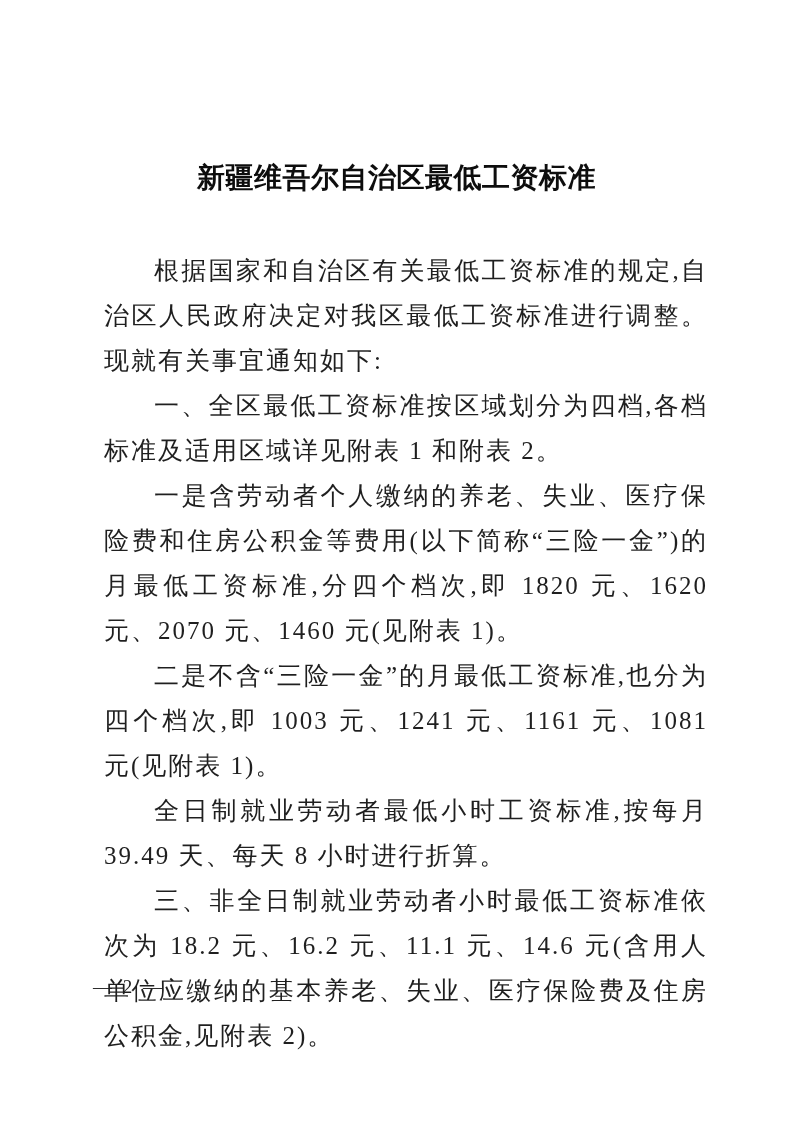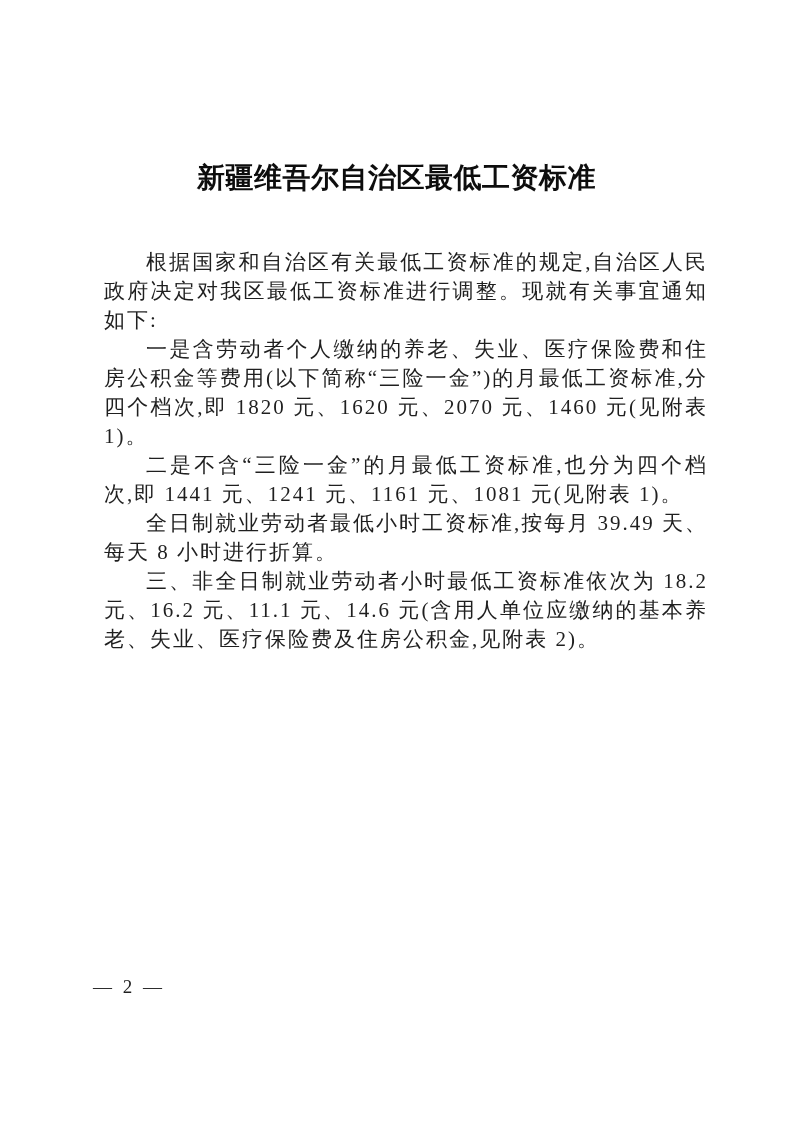--- a/index.html
+++ b/index.html
@@ -28,22 +28,22 @@
     font-weight: 700;
     letter-spacing: 0.5px;
     color: #0d0d0d;
     font-family: "Liberation Serif", "DejaVu Serif", serif;
   }
   .doc-body {
     position: absolute;
     top: 248px;
     left: 104px;
     width: 604px;
-    font-size: 21px;
-    line-height: 29px;
+    font-size: 25px;
+    line-height: 45px;
     text-align: justify;
     text-justify: inter-character;
   }
   .doc-body p {
     margin: 0;
     padding: 0;
     text-indent: 2em;
     letter-spacing: 2px;
     word-break: normal;
   }
@@ -58,21 +58,22 @@
 </style>
 </head>
 <body>
 
 <div class="page">
 
   <h1 class="doc-title">新疆维吾尔自治区最低工资标准</h1>
 
   <div class="doc-body">
     <p>根据国家和自治区有关最低工资标准的规定,自治区人民政府决定对我区最低工资标准进行调整。现就有关事宜通知如下:</p>
+    <p>一、全区最低工资标准按区域划分为四档,各档标准及适用区域详见附表 1 和附表 2。</p>
     <p>一是含劳动者个人缴纳的养老、失业、医疗保险费和住房公积金等费用(以下简称“三险一金”)的月最低工资标准,分四个档次,即 1820 元、1620 元、2070 元、1460 元(见附表 1)。</p>
-    <p>二是不含“三险一金”的月最低工资标准,也分为四个档次,即 1441 元、1241 元、1161 元、1081 元(见附表 1)。</p>
+    <p>二是不含“三险一金”的月最低工资标准,也分为四个档次,即 1003 元、1241 元、1161 元、1081 元(见附表 1)。</p>
     <p>全日制就业劳动者最低小时工资标准,按每月 39.49 天、每天 8 小时进行折算。</p>
     <p>三、非全日制就业劳动者小时最低工资标准依次为 18.2 元、16.2 元、11.1 元、14.6 元(含用人单位应缴纳的基本养老、失业、医疗保险费及住房公积金,见附表 2)。</p>
   </div>
 
   <div class="page-number">— 2 —</div>
 
 </div>
 
 </body></html>

